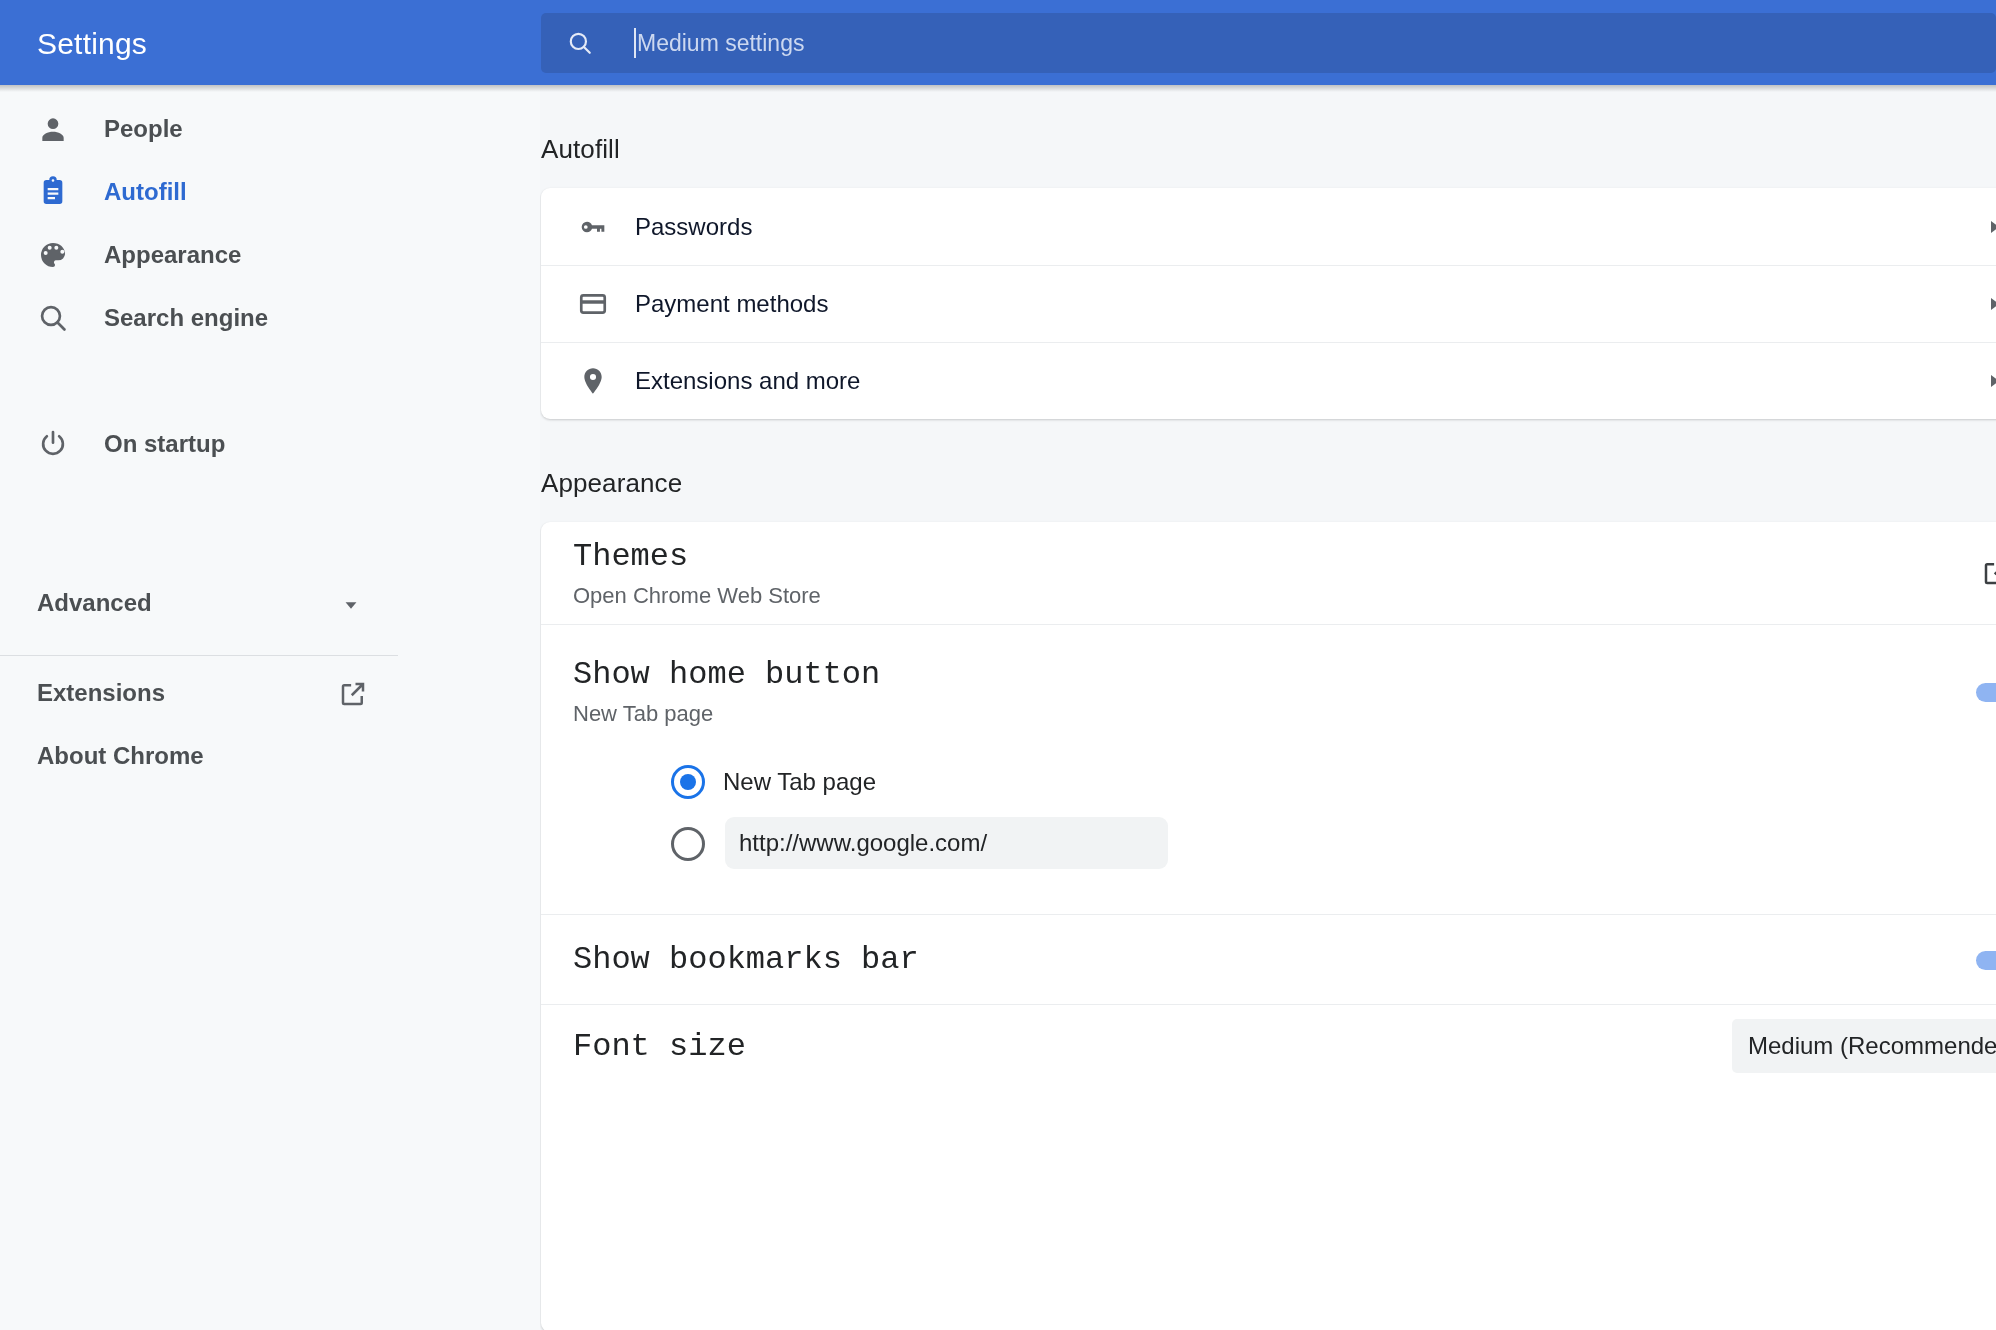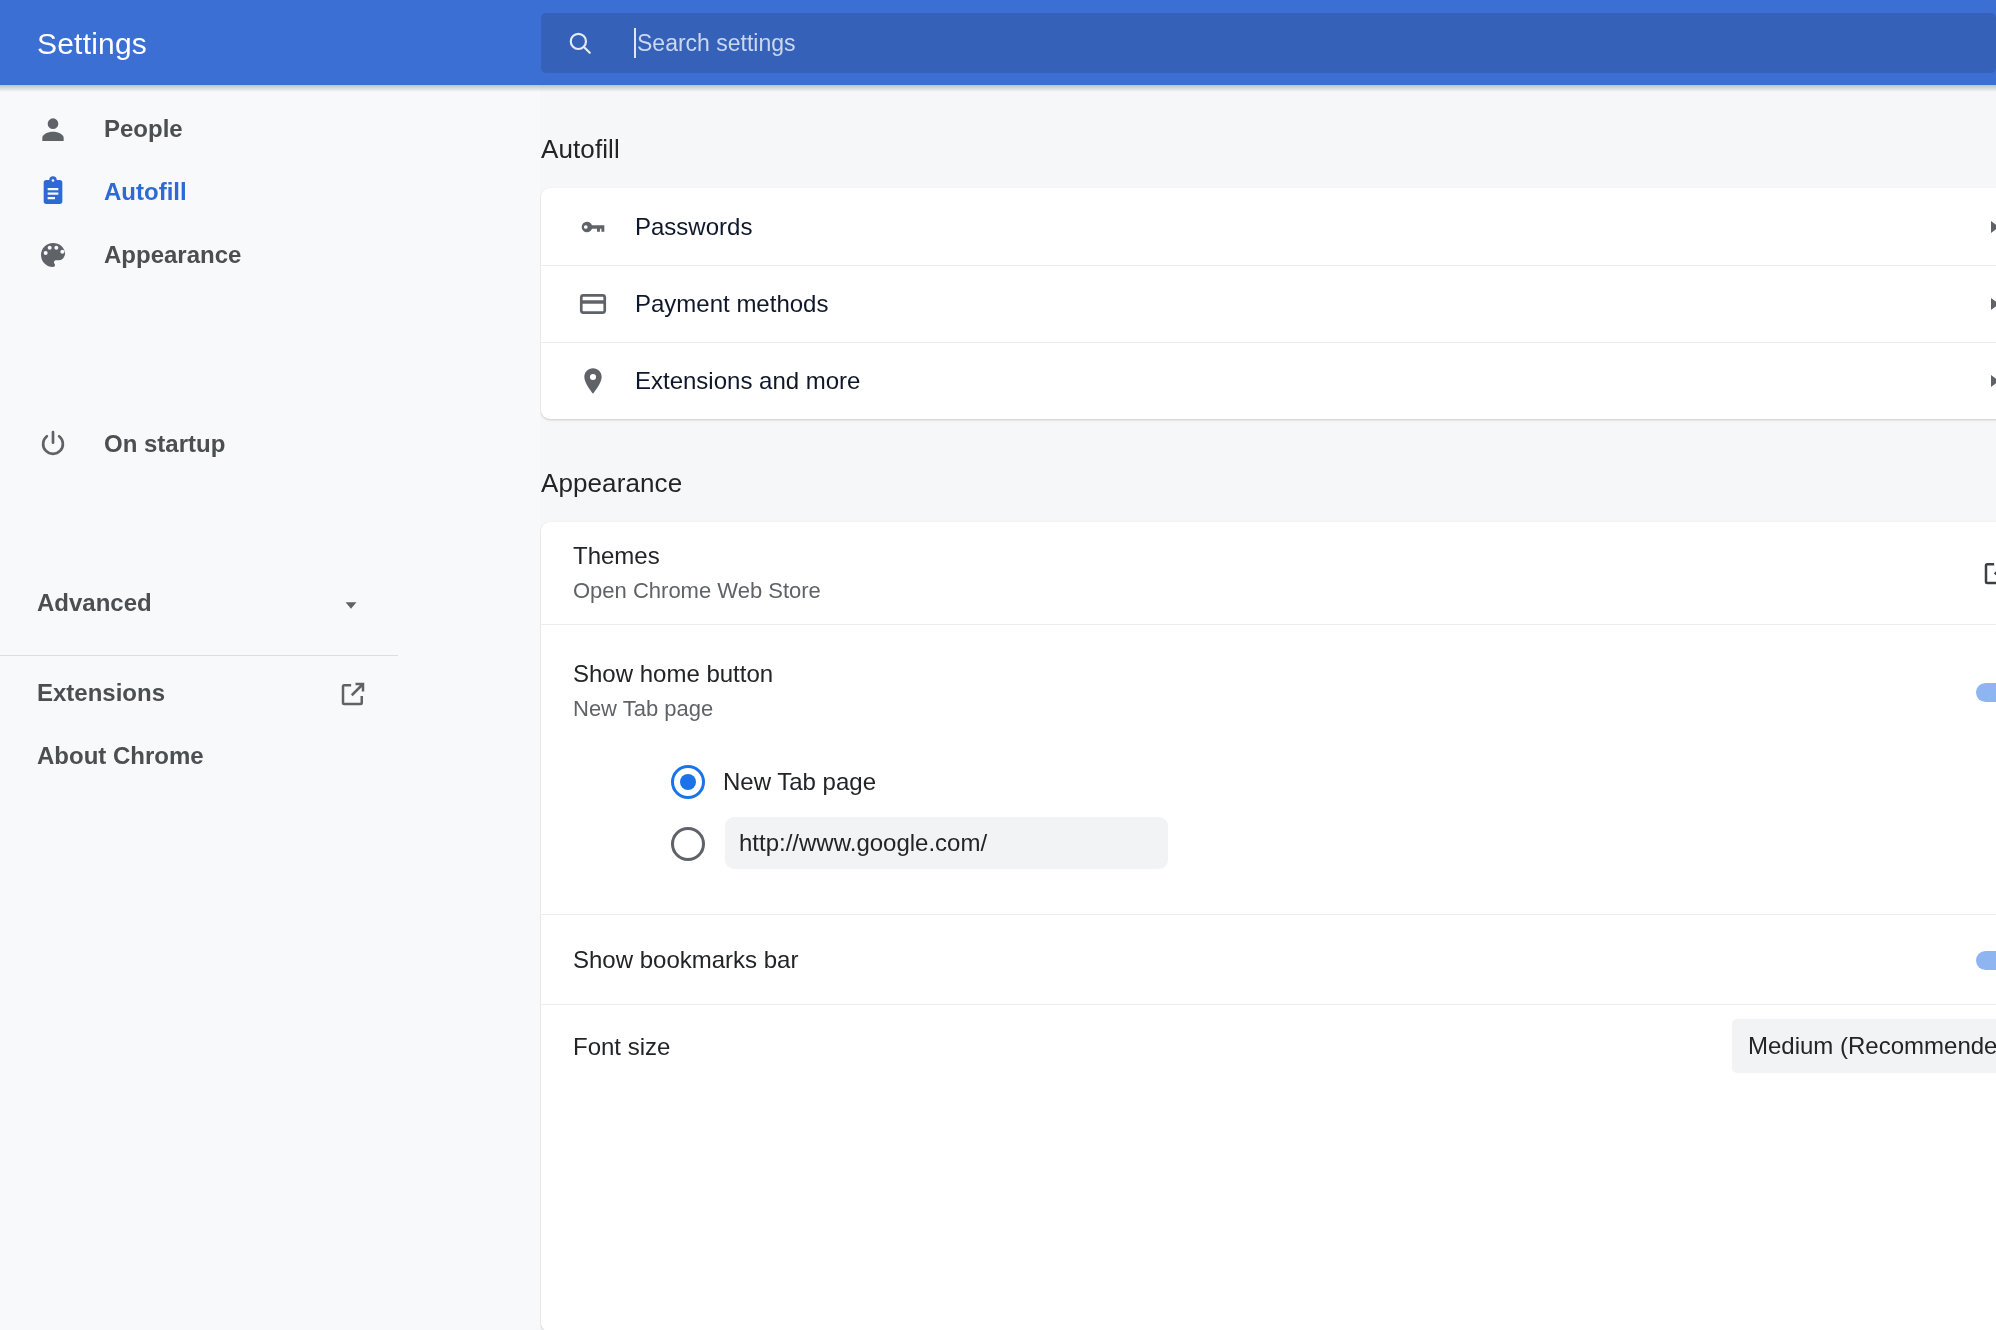--- a/index.html
+++ b/index.html
@@ -216,23 +216,24 @@
 
   
   .arow {
     position: relative;
     display: flex;
     align-items: center;
     padding-left: 32px;
   }
   .arow + .arow { border-top: 1px solid #ebedef; }
   .arow-title {
-    font-size: 24px;
+    font-size: 32px;
     color: #222426;
     white-space: nowrap;
+    font-family: Liberation Mono, monospace;
   }
   .arow-sub {
     font-size: 22px;
     color: #5f6368;
     margin-top: 8px;
     white-space: nowrap;
   }
   .arow-textcol { display: flex; flex-direction: column; justify-content: center; }
 
   .ext-sq {
@@ -337,21 +338,21 @@
 
 <div class="topbar">
   <div class="topbar-title">Settings</div>
 
   <div class="searchbox">
     <svg class="search-icon" viewBox="0 0 24 24">
       <path fill="none" stroke="#e4eaf7" stroke-width="2" d="M10.5 3.5a7 7 0 1 0 0 14 7 7 0 0 0 0-14z"></path>
       <line x1="15.6" y1="15.6" x2="21" y2="21" stroke="#e4eaf7" stroke-width="2" stroke-linecap="round"></line>
     </svg>
     <div class="search-caret"></div>
-    <div class="search-placeholder">Search settings</div>
+    <div class="search-placeholder">Medium settings</div>
   </div>
 </div>
 <div class="header-shadow"></div>
 
 <div class="sidebar">
 
   <div class="nav-item" style="top:19px">
     <svg class="nav-icon" viewBox="0 0 24 24">
       <path fill="#5f6368" d="M12 12a4 4 0 1 0 0-8 4 4 0 0 0 0 8zm0 2c-4 0-8 2-8 4.5V21h16v-2.5c0-2.5-4-4.5-8-4.5z"></path>
     </svg>
@@ -365,20 +366,27 @@
     <span class="nav-label">Autofill</span>
   </div>
 
   <div class="nav-item" style="top:145px">
     <svg class="nav-icon" viewBox="0 0 24 24">
       <path fill="#5f6368" d="M12 3a9 9 0 0 0 0 18c.83 0 1.5-.67 1.5-1.5 0-.39-.15-.74-.39-1.01a1.49 1.49 0 0 1 1.11-2.49H16a5 5 0 0 0 5-5c0-4.42-4.03-8-9-8zm-5.5 9a1.5 1.5 0 1 1 0-3 1.5 1.5 0 0 1 0 3zm3-4a1.5 1.5 0 1 1 0-3 1.5 1.5 0 0 1 0 3zm5 0a1.5 1.5 0 1 1 0-3 1.5 1.5 0 0 1 0 3zm4.5 3a1.5 1.5 0 1 1 0-3 1.5 1.5 0 0 1 0 3z"></path>
     </svg>
     <span class="nav-label">Appearance</span>
   </div>
 
+  <div class="nav-item" style="top:208px">
+    <svg class="nav-icon" viewBox="0 0 24 24">
+      <path fill="none" stroke="#5f6368" stroke-width="2" d="M10.5 3.8a6.7 6.7 0 1 0 0 13.4 6.7 6.7 0 0 0 0-13.4z"></path>
+      <line x1="15.4" y1="15.4" x2="20.6" y2="20.6" stroke="#5f6368" stroke-width="2" stroke-linecap="round"></line>
+    </svg>
+    <span class="nav-label">Search engine</span>
+  </div>
 
 
   <div class="nav-item" style="top:334px">
     <svg class="nav-icon" viewBox="0 0 24 24">
       <path fill="none" stroke="#5f6368" stroke-width="2" stroke-linecap="round" d="M7.4 6.2a7.4 7.4 0 1 0 9.2 0"></path>
       <line x1="12" y1="3" x2="12" y2="11" stroke="#5f6368" stroke-width="2" stroke-linecap="round"></line>
     </svg>
     <span class="nav-label">On startup</span>
   </div>
 

